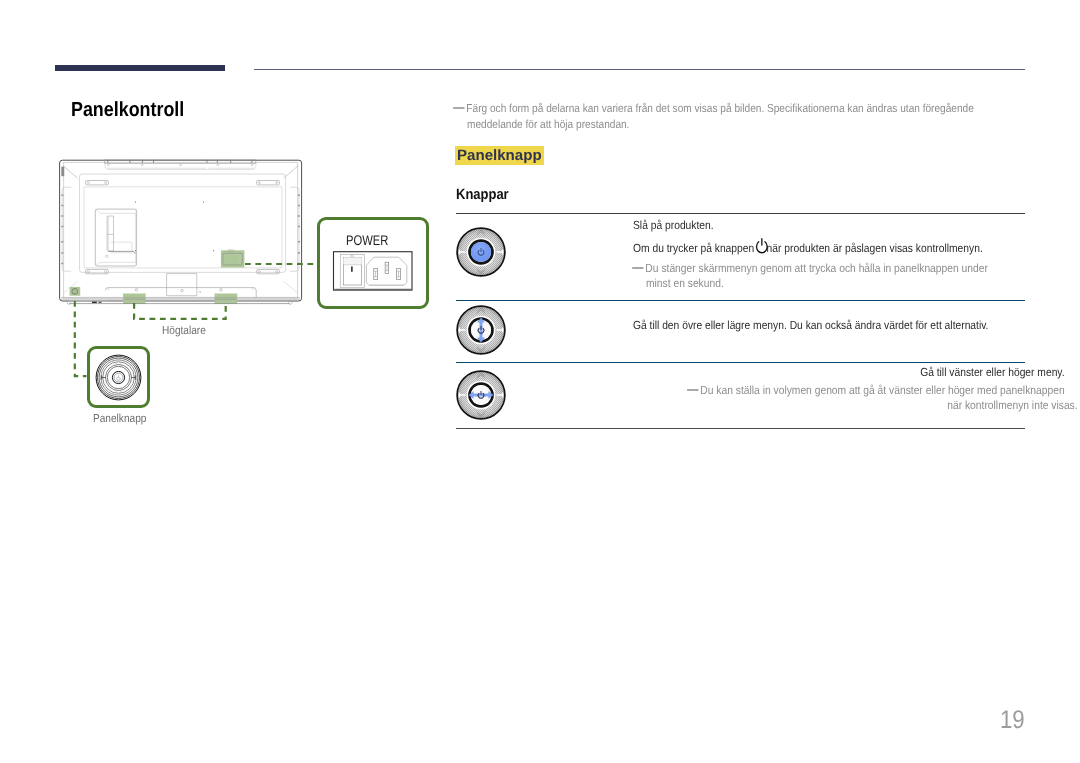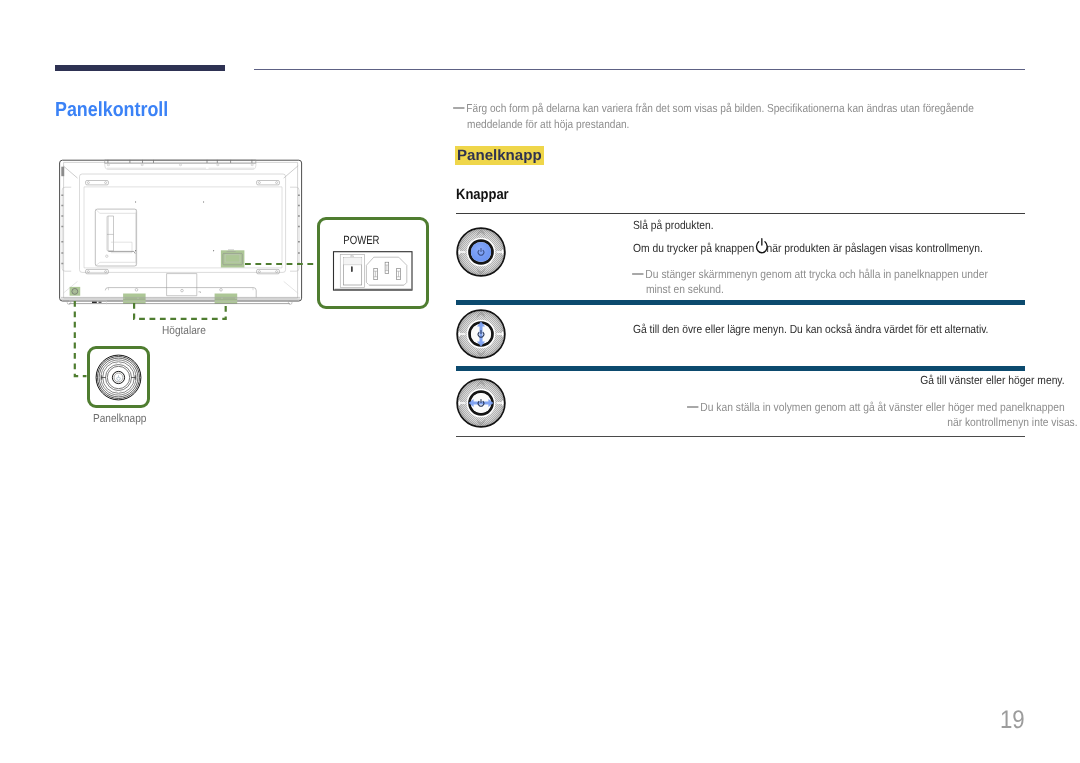--- a/index.html
+++ b/index.html
@@ -9,42 +9,42 @@
   .page{position:absolute;left:0;top:0;width:1080px;height:763px;}
 
   
   .sq{transform:scaleX(0.872);transform-origin:0 0;width:114.6%;white-space:nowrap;}
 
   
   .rule-thick{position:absolute;left:55px;top:65px;width:170px;height:6px;background:#2e3253;}
   .rule-thin{position:absolute;left:254px;top:69px;width:771px;height:1px;background:#5d6184;}
 
   
-  h1.title{position:absolute;left:55px;top:101px;margin:0;font-size:20.5px;font-weight:bold;
-           color:#3b82f6;line-height:18px;width:300px;}
+  h1.title{position:absolute;left:71px;top:101px;margin:0;font-size:20.5px;font-weight:bold;
+           color:#000000;line-height:18px;width:300px;}
   .lnote{position:absolute;left:54px;top:134px;font-size:11.6px;color:#8d8d8d;line-height:14px;width:350px;}
   .dash{display:inline-block;width:13.2px;height:1.8px;background:#a8a8a8;vertical-align:3.2px;
         margin-right:2.3px;margin-left:-1.3px;}
 
   .cap{position:absolute;font-size:11.6px;color:#6f6f6f;width:160px;}
   #cap-speaker{left:161.5px;top:324px;}
   #cap-panelbtn{left:92.5px;top:412px;}
 
   
   .rnote{position:absolute;left:454px;top:101px;font-size:11.6px;color:#8d8d8d;line-height:15.5px;width:600px;}
   .rnote .l2{margin-left:13px;}
   .sechead{position:absolute;left:454.5px;top:145.8px;background:#efd64a;color:#2f3350;
            font-size:15px;font-weight:bold;padding:0 3px 0 2px;height:18.8px;line-height:19.0px;box-sizing:border-box;}
   .sechead .sq{width:auto;display:inline-block;}
 
   
   .tbl{position:absolute;left:456px;top:186px;width:569px;}
   .thead{display:flex;font-size:14.9px;font-weight:bold;color:#111;height:27px;line-height:16px;padding-top:0.5px;box-sizing:border-box;justify-content:space-between;}
   .th1{flex:0 0 170px;width:170px;}
-  .trow{display:flex;border-top:5px solid #0c4a6e;}
+  .trow{display:flex;border-top:1px solid #0c4a6e;}
   .trow.first{border-top:1.4px solid #3d3d3d;}
   .tcell-icon{flex:0 0 177px;width:177px;position:relative;}
   .tcell-icon .knob{position:absolute;left:0px;}
   .tcell-desc{flex:1;font-size:11.8px;color:#2b2b2b;}
   .tcell-desc .ln{line-height:16px;}
   .tcell-desc .sub{color:#8d8d8d;line-height:14.5px;}
   .tcell-desc .sub .l2{margin-left:13px;}
   .tbl-bottom{border-top:1px solid #4a4a4a;}
 
   .pwr-glyph{display:inline-block;width:14.2px;height:0px;vertical-align:baseline;position:relative;}
@@ -192,21 +192,21 @@
 
   <svg class="leads" style="position:absolute;left:0;top:0;pointer-events:none;" width="470" height="430" viewBox="0 0 470 430">
     <g fill="none" stroke="#4f7d30" stroke-width="2.2" stroke-dasharray="5.8 4.6" stroke-linecap="butt">
       <path d="M74.8 301 V376.2 H86.5"></path>
       <path d="M134.1 303 V318.8 H225.7 V303"></path>
       <path d="M245 264 H316"></path>
     </g>
   </svg>
 
   <div class="callout" style="position:absolute;left:317px;top:217px;width:112px;height:92px;border:3.1px solid #4f7d30;border-radius:9px;box-sizing:border-box;"></div>
-  <div class="powerlbl" style="position:absolute;left:338px;top:235.3px;font-size:12px;color:#1c1c1c;line-height:11px;text-align:right;">
+  <div class="powerlbl" style="position:absolute;left:346px;top:235.3px;font-size:14px;color:#1c1c1c;line-height:11px;">
     <div class="sq" style="transform:scaleX(0.80)">POWER</div>
   </div>
   <svg class="powersvg" style="position:absolute;left:333px;top:251px;" width="80" height="40" viewBox="0 0 80 40">
     <g fill="none" stroke="#3b3b3b">
 
       <rect x="0.5" y="0.7" width="78.5" height="38.4" stroke="#2f2f2f" stroke-width="1.1"></rect>
       <path d="M1.6 38.5 H78.4" stroke="#6c6c6c" stroke-width="1.3"></path>
 
       <rect x="7.3" y="3.4" width="24.3" height="33.2" stroke="#b2b2b2" stroke-width="0.7"></rect>
       <rect x="10.4" y="6.4" width="18.3" height="27.6" stroke="#8f8f8f" stroke-width="0.65"></rect>
@@ -309,21 +309,21 @@
         </svg>
       </div>
       <div class="tcell-desc" style="padding-top:3px;">
         <div class="ln sq">Slå på produkten.</div>
         <div class="ln sq" style="margin-top:7px;"><span>Om du trycker på knappen</span><span class="pwr-glyph"><svg width="18" height="14" viewBox="0 0 18 14">
                 <g fill="none" stroke="#141414" stroke-width="1.5" stroke-linecap="round">
                   <path d="M5.15 3.75a6.1 6.1 0 1 0 7.2 0"></path>
                   <path d="M8.75 0.8 V6.9"></path>
                 </g>
               </svg></span><span>när produkten är påslagen visas kontrollmenyn.</span></div>
-        <div class="sub" style="margin-top:11px;">
+        <div class="sub" style="margin-top:5px;">
           <div class="sq"><span class="dash"></span><span>Du stänger skärmmenyn genom att trycka och hålla in panelknappen under</span></div>
           <div class="sq l2">minst en sekund.</div>
         </div>
       </div>
     </div>
 
     <div class="trow" style="height:61px;">
       <div class="tcell-icon">
         <svg class="knob" style="top:4px;" width="50" height="50" viewBox="0 0 50 50">
           <g clip-path="url(#knobclip)">
@@ -379,21 +379,21 @@
             <path d="M25 21.5 v2.9"></path>
           </g>
           <g fill="none" stroke="#ffffff" stroke-width="1.4" stroke-linecap="butt">
             <path d="M2.6 25 h6.8 M40.6 25 h6.8"></path>
             <path d="M3.4 22.5 v5.0 M46.6 22.5 v5.0"></path>
           </g>
         </svg>
       </div>
       <div class="tcell-desc" style="padding-top:1px;text-align:right;">
         <div class="ln sq">Gå till vänster eller höger meny.</div>
-        <div class="sub" style="margin-top:12px;">
+        <div class="sub" style="margin-top:3px;">
           <div class="sq"><span class="dash"></span><span>Du kan ställa in volymen genom att gå åt vänster eller höger med panelknappen</span></div>
           <div class="sq l2">när kontrollmenyn inte visas.</div>
         </div>
       </div>
     </div>
     <div class="tbl-bottom"></div>
   </div>
 
   <div class="pagenum">
       <div class="sq">19</div>

